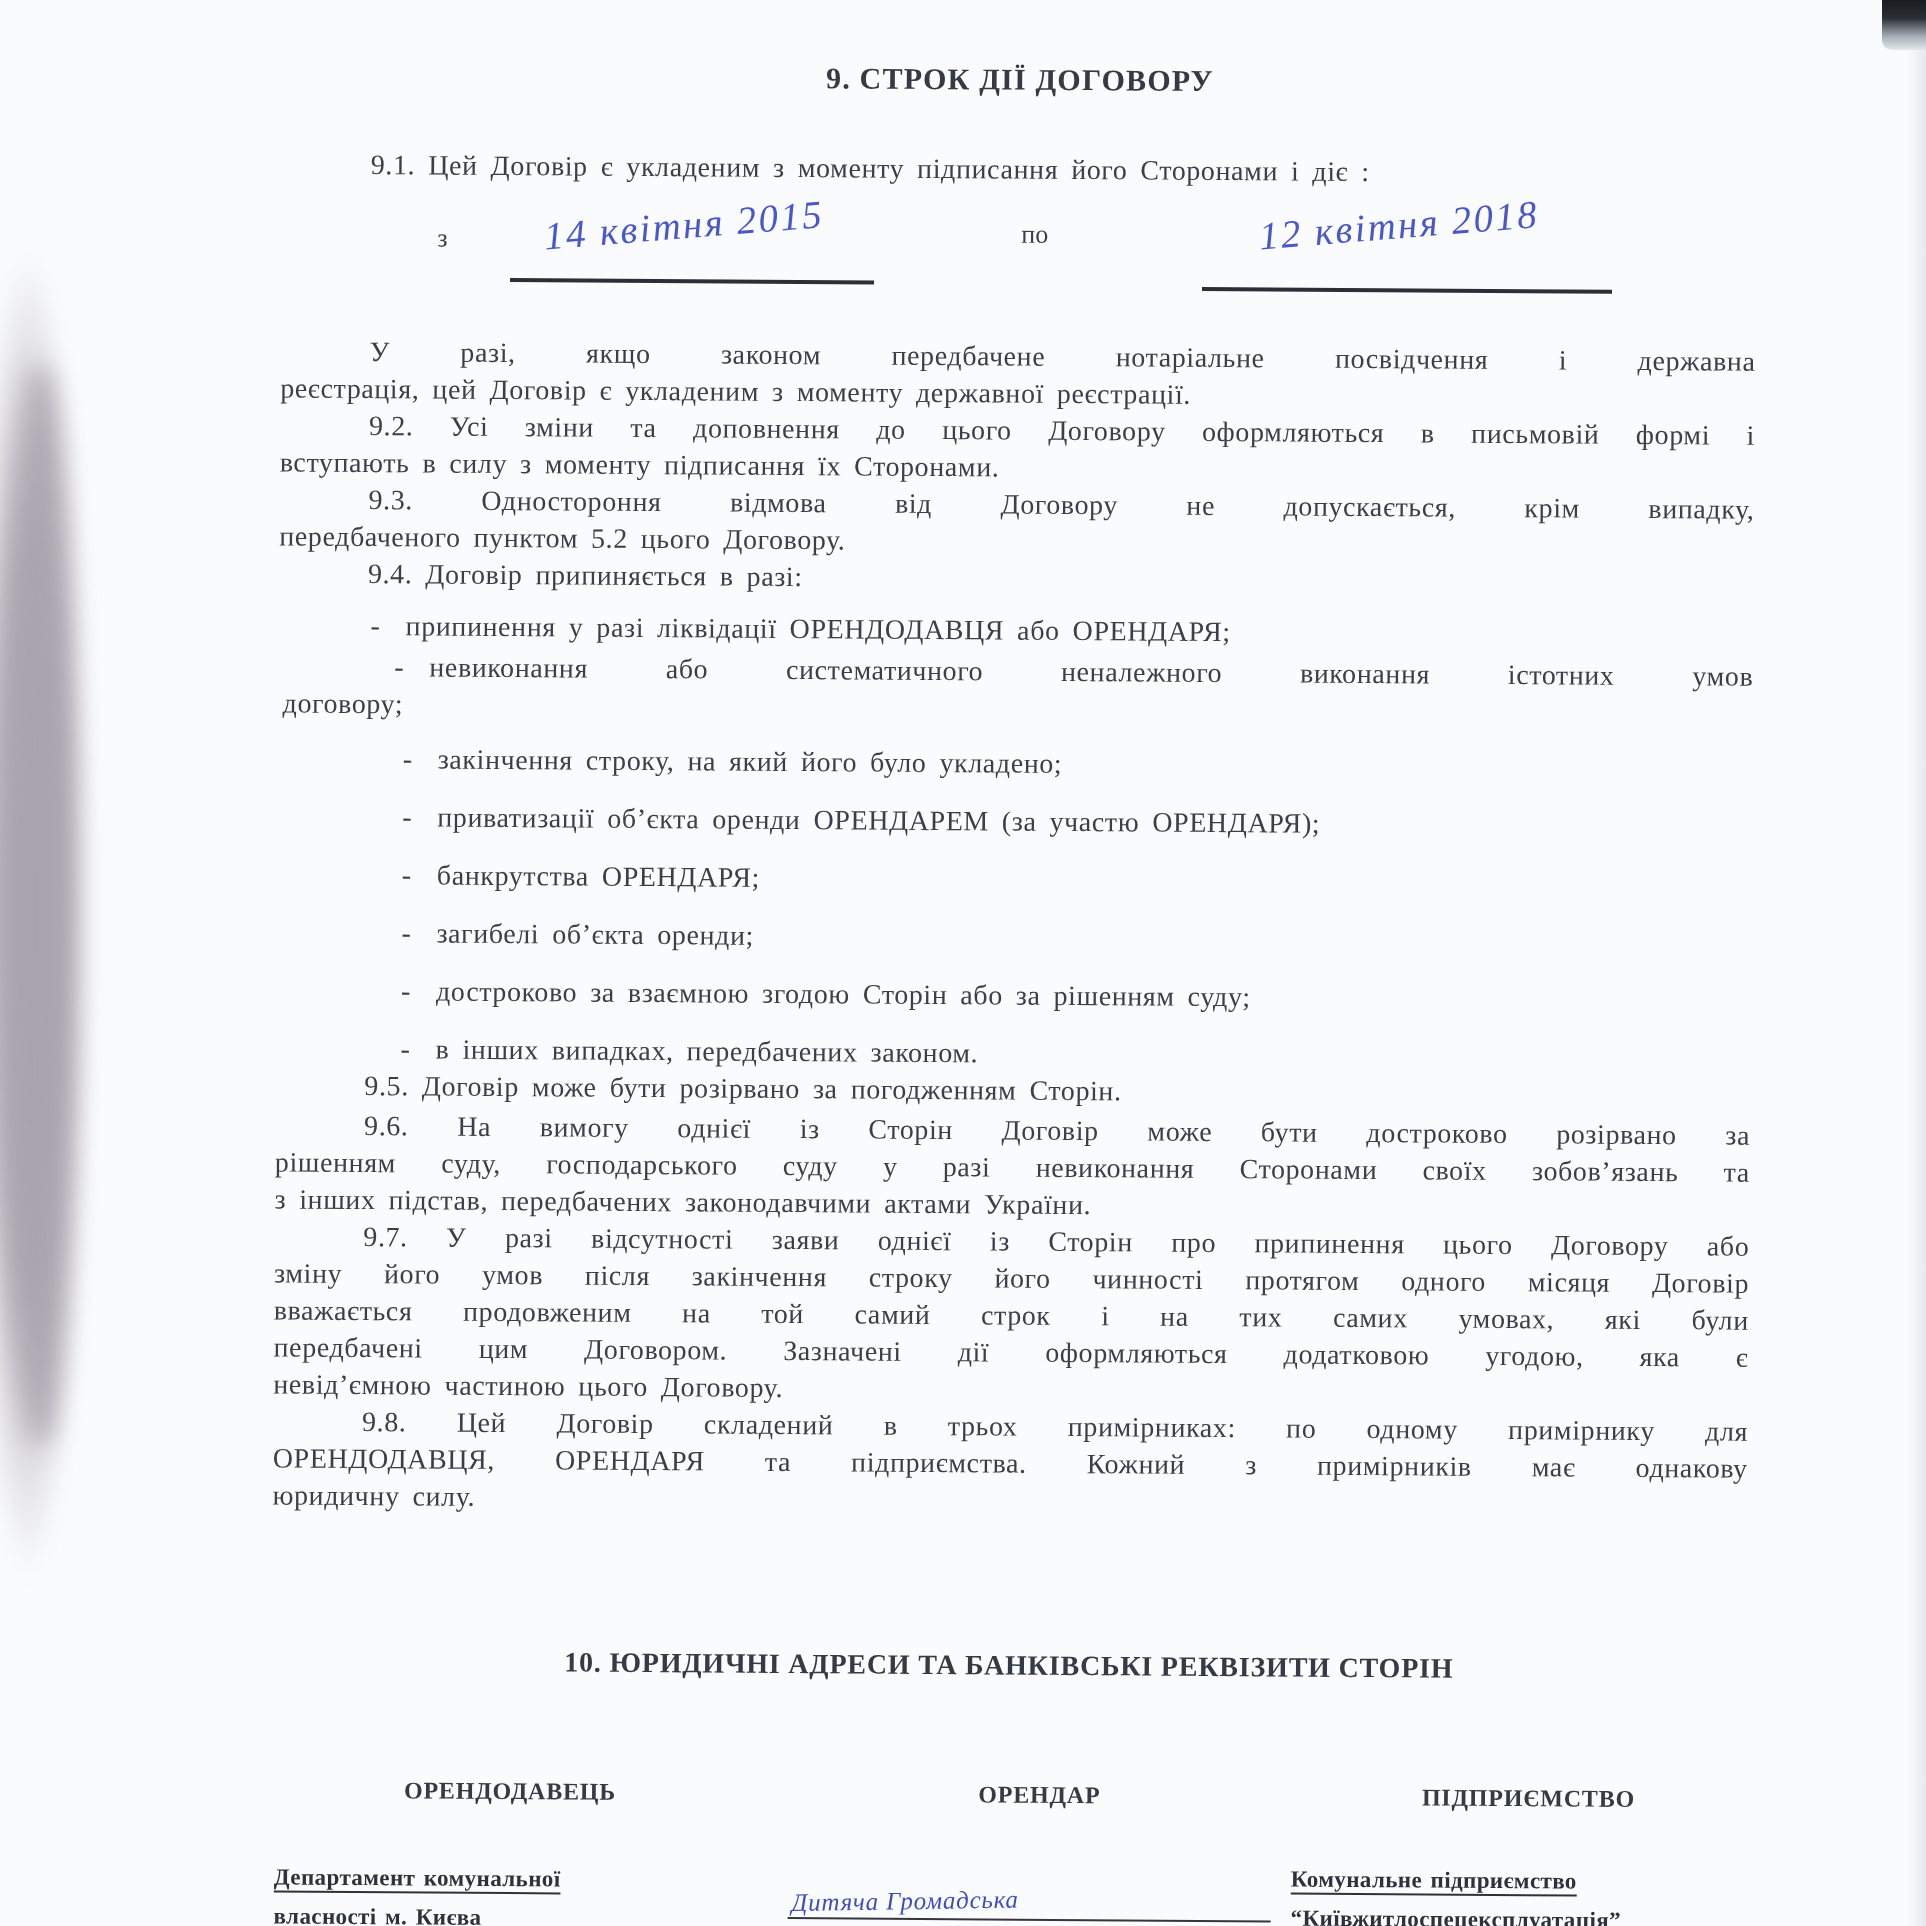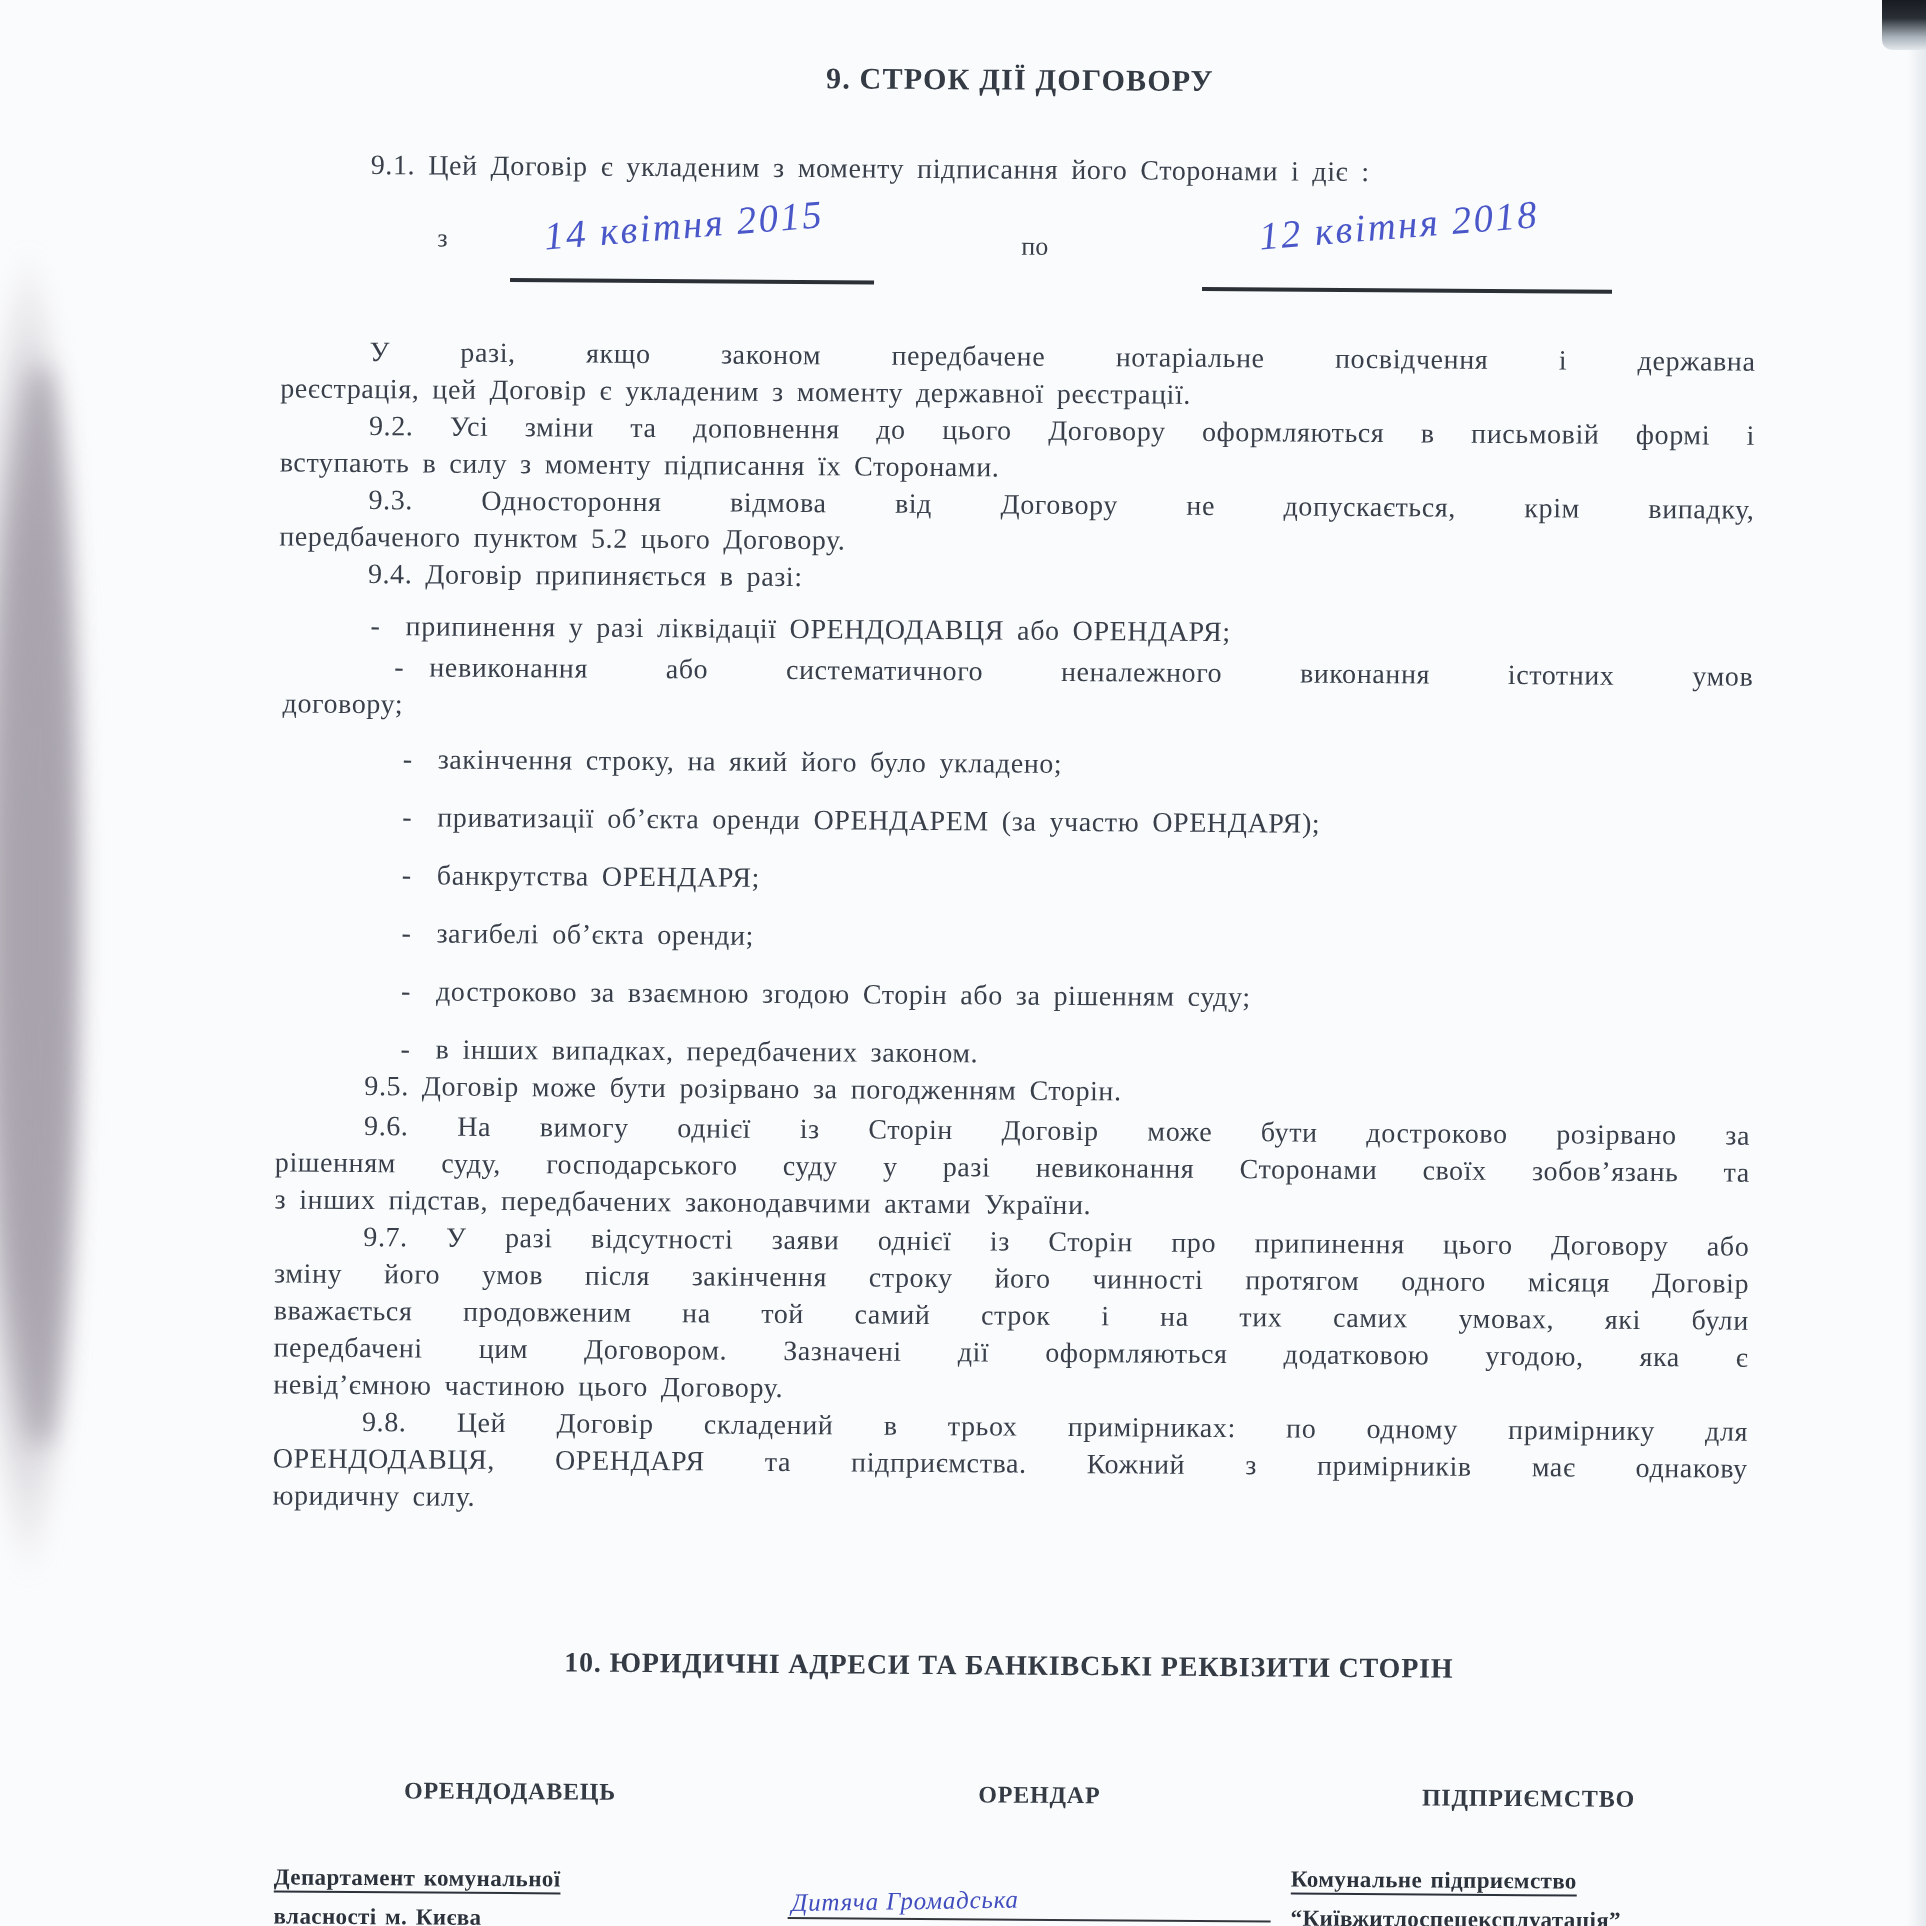--- a/index.html
+++ b/index.html
@@ -103,21 +103,21 @@
 
     <div class="text-col">
       <div class="t9">9. СТРОК ДІЇ ДОГОВОРУ</div>
 
       <div class="ln ind">9.1. Цей Договір є укладеним з моменту підписання його Сторонами і діє :</div>
 
       <div class="dates">
         <span class="dlabel" style="left:156px;top:40px">з</span>
         <span class="hwdate" style="left:208px;top:17.3px;width:389px">14 квітня 2015</span>
         <div class="dline" style="left:229px;top:94px;width:364px"></div>
-        <span class="dlabel" style="left:740px;top:44px">по</span>
+        <span class="dlabel" style="left:740px;top:32px">по</span>
         <span class="hwdate" style="left:894px;top:11.6px;width:447px">12 квітня 2018</span>
         <div class="dline" style="left:921px;top:98px;width:410px"></div>
       </div>
 
       <div class="ln jl ind">У разі, якщо законом передбачене нотаріальне посвідчення і державна</div>
       <div class="ln">реєстрація, цей Договір є укладеним з моменту державної реєстрації.</div>
       <div class="ln jl ind">9.2. Усі зміни та доповнення до цього Договору оформляються в письмовій формі і</div>
       <div class="ln">вступають в силу з моменту підписання їх Сторонами.</div>
       <div class="ln jl ind">9.3. Одностороння відмова від Договору не допускається, крім випадку,</div>
       <div class="ln">передбаченого пунктом 5.2 цього Договору.</div>

